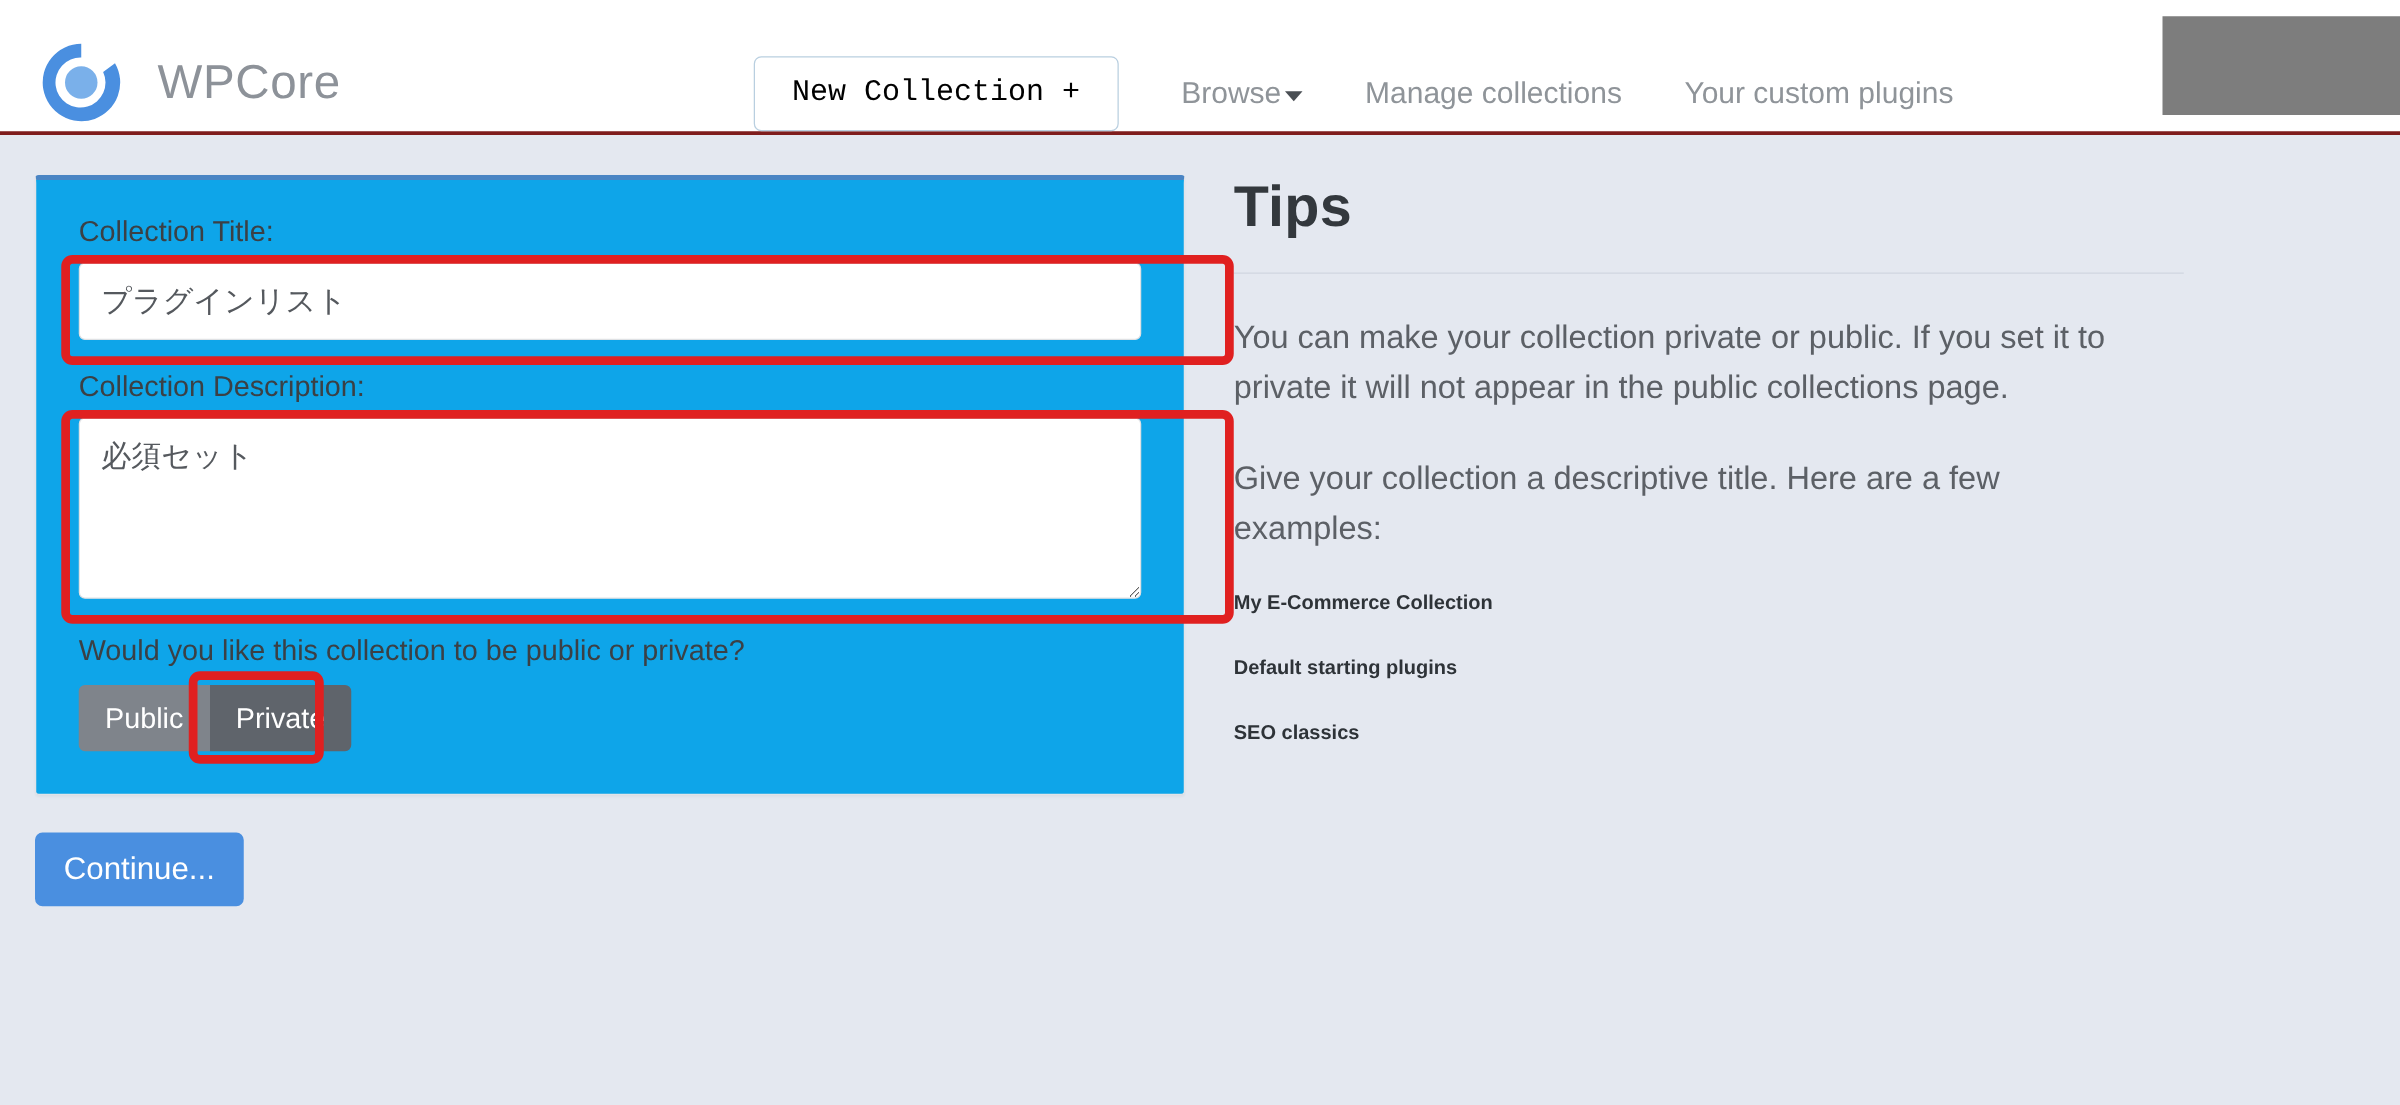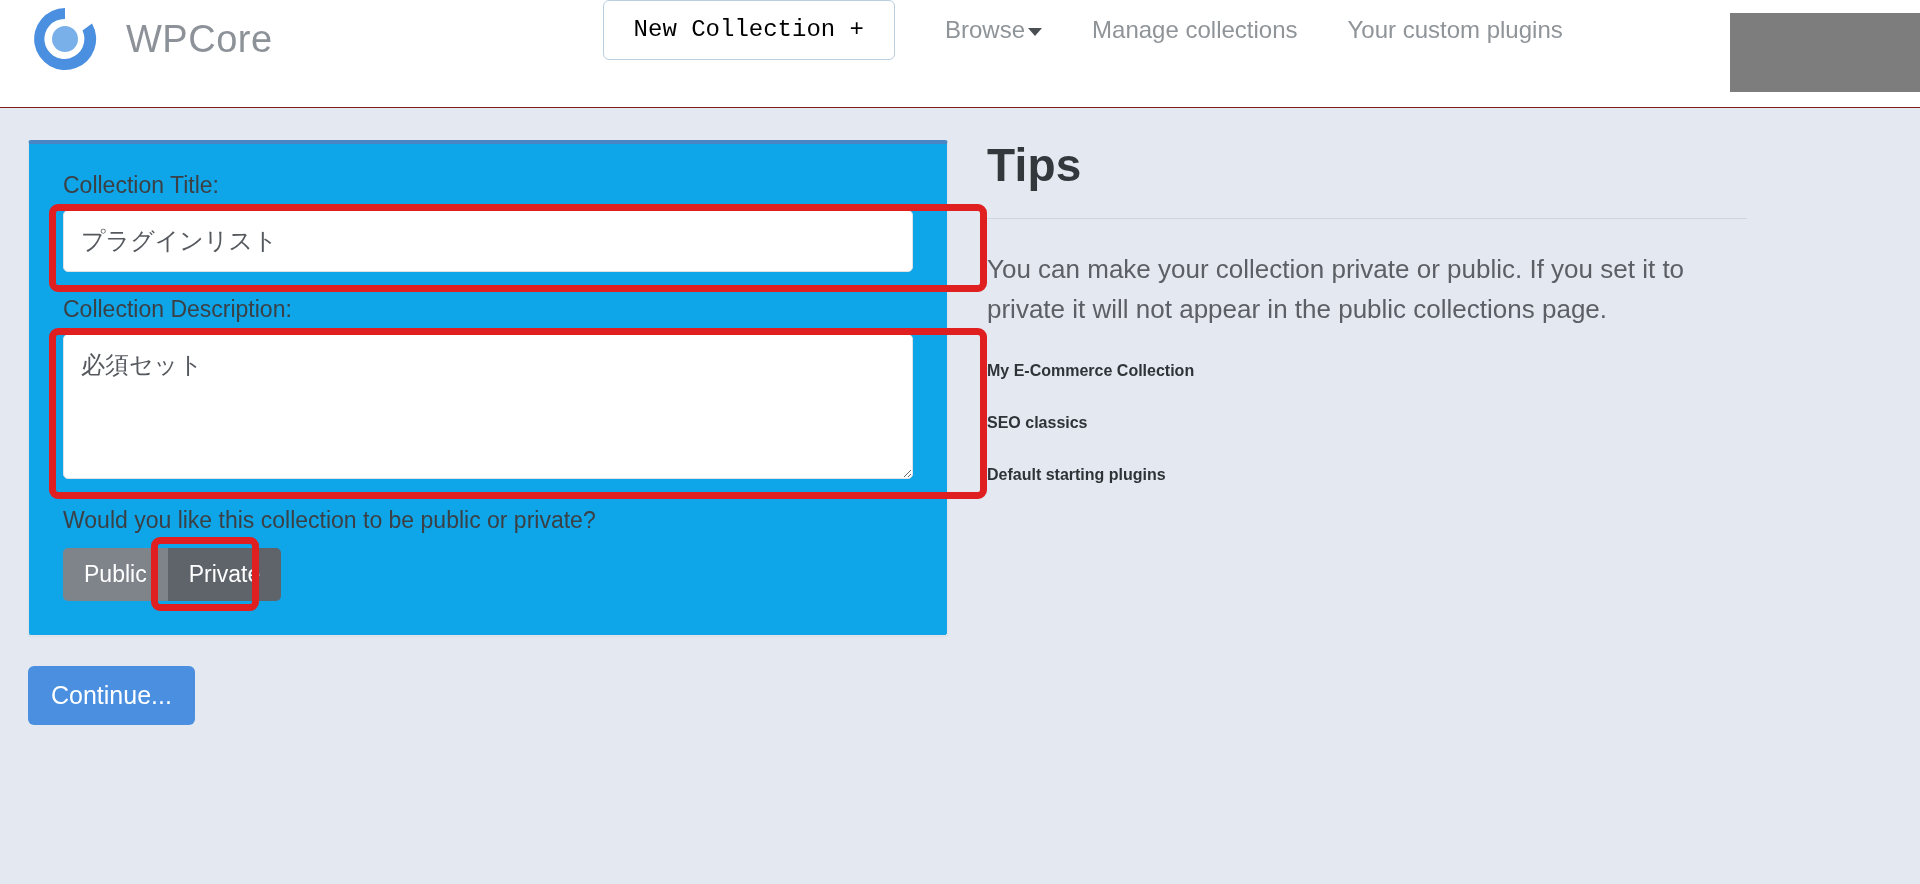--- a/index.html
+++ b/index.html
@@ -14,23 +14,23 @@
     font-family: "Liberation Sans", sans-serif;
     background: #e4e8f0;
     color: #3a3f44;
   }
 
   
   .navbar {
     position: relative;
     height: 108px;
     background: #ffffff;
-    border-bottom: 1px solid #7f1d1d;
+    border-bottom: 3px solid #7f1d1d;
     display: flex;
-    align-items: flex-start;
+    align-items: flex-end;
   }
 
   .brand {
     display: flex;
     align-items: center;
     margin-left: 26px;
     gap: 22px;
     cursor: pointer;
   }
 
@@ -322,18 +322,19 @@
     </div>
 
     <button class="continue-btn">Continue...</button>
   </div>
 
   <div class="right-col">
     <h2 class="tips-heading">Tips</h2>
     <div class="tips-divider"></div>
 
     <p class="tips-para">You can make your collection private or public. If you set it to private it will not appear in the public collections page.</p>
+    <p class="tips-para">Give your collection a descriptive title. Here are a few examples:</p>
 
     <div class="tips-example">My E-Commerce Collection</div>
+    <div class="tips-example">Default starting plugins</div>
     <div class="tips-example">SEO classics</div>
-    <div class="tips-example">Default starting plugins</div>
   </div>
 </div>
 
 </body></html>

